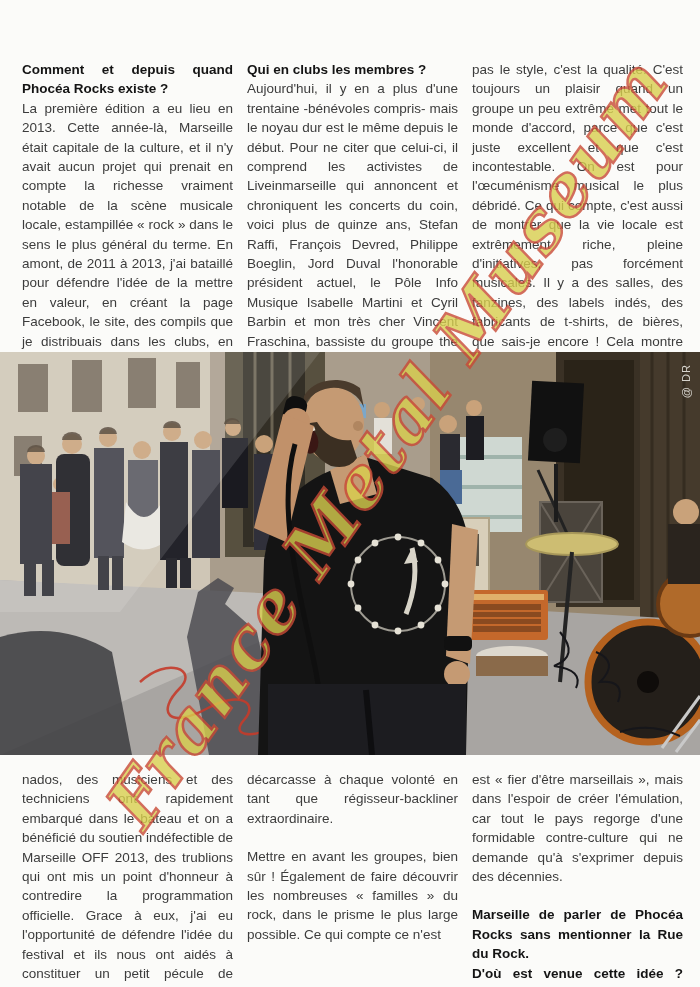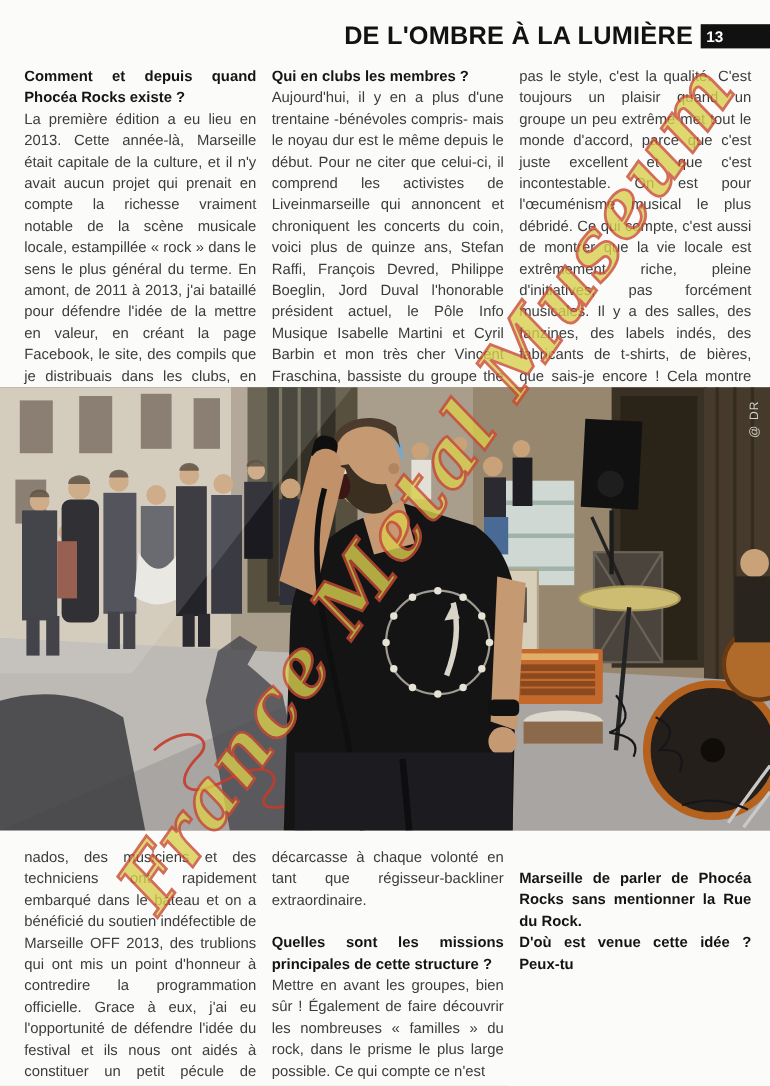--- a/index.html
+++ b/index.html
@@ -28,26 +28,20 @@
   .watermark{position:absolute;left:90px;top:795px;transform:rotate(-55deg);transform-origin:0 0;
              font-family:"DejaVu Serif", serif;font-style:italic;font-weight:bold;font-size:70px;
              white-space:nowrap;color:#d9cf4e;opacity:.8;-webkit-text-stroke:2.5px #c94a35;
              letter-spacing:2px;z-index:6;pointer-events:none;}
 </style>
 </head>
 <body>
 
 <div class="page">
 
-  <div class="header">
-    <div class="header-title">DE L'OMBRE À LA LUMIÈRE</div>
-    <div class="page-badge">
-      <span>13</span>
-    </div>
-  </div>
 
   <div class="cols cols-top">
     <div class="col">
       <h3>Comment et depuis quand Phocéa Rocks existe ?</h3>
       <p>La première édition a eu lieu en 2013. Cette année-là, Marseille était capitale de la culture, et il n'y avait aucun projet qui prenait en compte la richesse vraiment notable de la scène musicale locale, estampillée « rock » dans le sens le plus général du terme. En amont, de 2011 à 2013, j'ai bataillé pour défendre l'idée de la mettre en valeur, en créant la page Facebook, le site, des compils que je distribuais dans les clubs, en allant voir des élus, en en parlant aux groupes. Des afficio-</p>
     </div>
     <div class="col">
       <h3>Qui en clubs les membres ?</h3>
       <p>Aujourd'hui, il y en a plus d'une trentaine -bénévoles compris- mais le noyau dur est le même depuis le début. Pour ne citer que celui-ci, il comprend les activistes de Liveinmarseille qui annoncent et chroniquent les concerts du coin, voici plus de quinze ans, Stefan Raffi, François Devred, Philippe Boeglin, Jord Duval l'honorable président actuel, le Pôle Info Musique Isabelle Martini et Cyril Barbin et mon très cher Vincent Fraschina, bassiste du groupe the H.O.S.T., qui a mis la main à la pâte dès le début et se</p>
     </div>
@@ -244,23 +238,23 @@
 
   <div class="watermark">France Metal Museum</div>
 
   <div class="cols cols-bottom">
     <div class="col">
       <p>nados, des musiciens et des techniciens ont rapidement embarqué dans le bateau et on a bénéficié du soutien indéfectible de Marseille OFF 2013, des trublions qui ont mis un point d'honneur à contredire la programmation officielle. Grace à eux, j'ai eu l'opportunité de défendre l'idée du festival et ils nous ont aidés à constituer un petit pécule de départ.</p>
     </div>
     <div class="col">
       <p>décarcasse à chaque volonté en tant que régisseur-backliner extraordinaire.</p>
       <div class="gap"></div>
-      <h3>Quelles sont les missions principales de cette structure ?</h3>
       <p>Mettre en avant les groupes, bien sûr ! Également de faire découvrir les nombreuses « familles » du rock, dans le prisme le plus large possible. Ce qui compte ce n'est</p>
     </div>
     <div class="col">
+      <p>est « fier d'être marseillais », mais dans l'espoir de créer l'émulation, car tout le pays regorge d'une formidable contre-culture qui ne demande qu'à s'exprimer depuis des décennies.</p>
       <div class="gap"></div>
       <h3>Marseille de parler de Phocéa Rocks sans mentionner la Rue du Rock.</h3>
       <h3>D'où est venue cette idée ? Peux-tu</h3>
     </div>
   </div>
 
 </div>
 
 </body></html>

